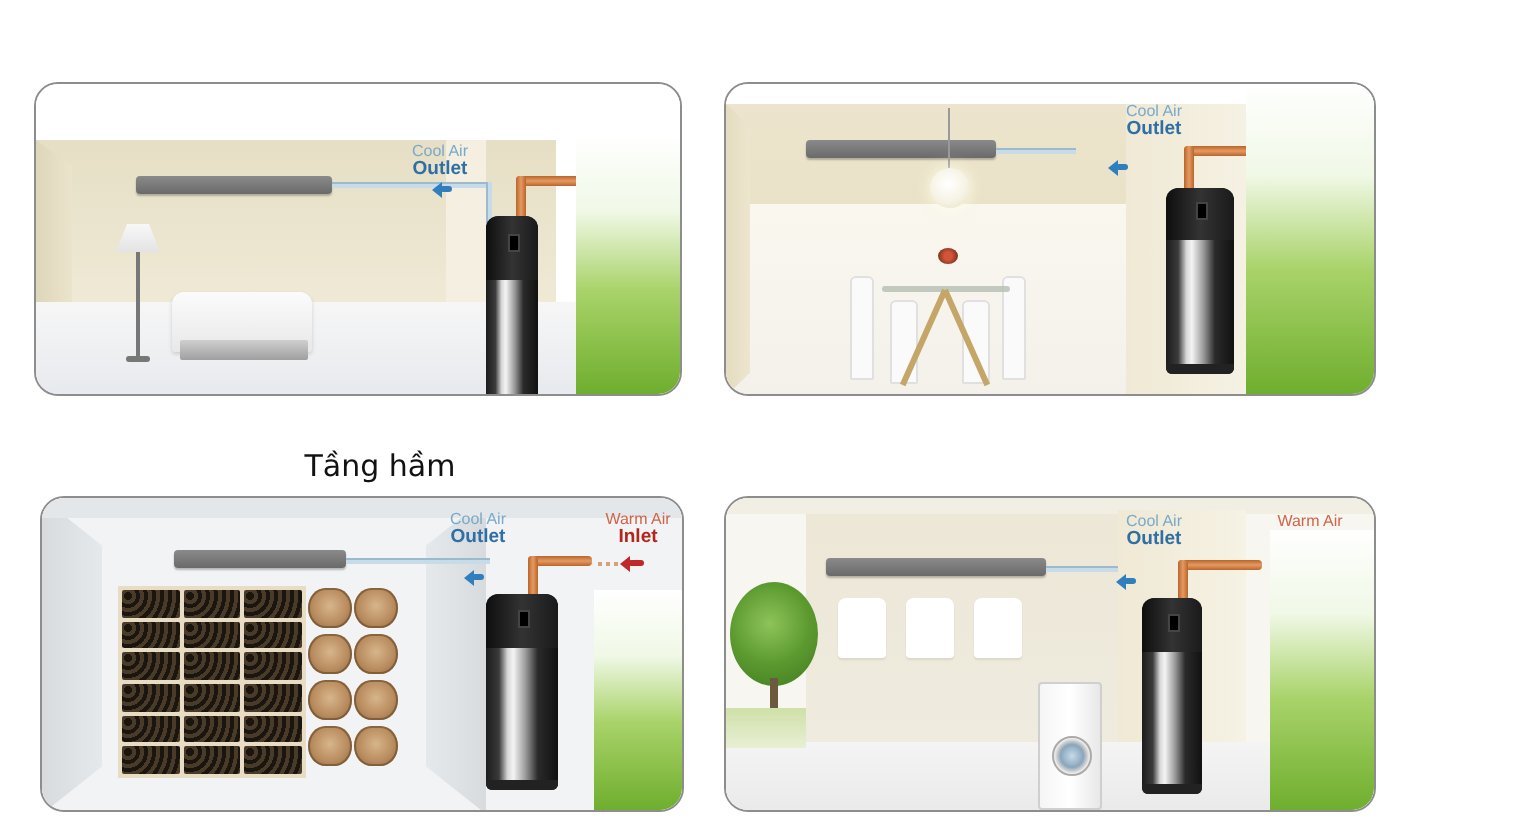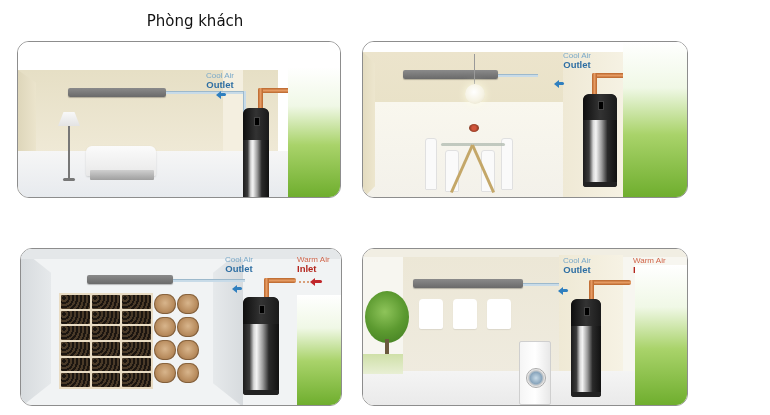--- a/index.html
+++ b/index.html
@@ -24,21 +24,21 @@
             background: linear-gradient(90deg,#1c1c1c 0%,#3b3b3b 18%,#d7d7d7 30%,#f4f4f4 38%,#9a9a9a 55%,#2a2a2a 72%,#111 100%); }
   .heater-top { position: absolute; left: 0; right: 0; top: 0; height: 28%; background: linear-gradient(90deg,#0e0e0e,#333,#1a1a1a); border-radius: 6px 6px 0 0; }
   .heater-screen { position: absolute; width: 6px; height: 9px; background: #000; border: 1px solid #444; left: 50%; top: 8%; margin-left: -2px; }
   .heater-base { position: absolute; left: 0; right: 0; bottom: 0; height: 5px; background: #222; }
 
   .grass { position: absolute; right: 0; bottom: 0; background: linear-gradient(180deg, rgba(255,255,255,1) 0%, rgba(240,248,230,1) 30%, #a9d36a 60%, #6fae2e 100%); }
 
   .label-cool { position: absolute; text-align: center; line-height: 1; }
   .label-cool .small { font-size: 8px; color: #7aa9c9; font-family: "Liberation Sans", sans-serif; }
   .label-cool .big { font-size: 9.5px; color: #2f6fa3; font-weight: bold; font-family: "Liberation Sans", sans-serif; }
-  .label-warm { position: absolute; text-align: left; line-height: 1; }
+  .label-warm { position: absolute; text-align: center; line-height: 1; }
   .label-warm .small { font-size: 8px; color: #d1654a; font-family: "Liberation Sans", sans-serif; }
   .label-warm .big { font-size: 9.5px; color: #b3261e; font-weight: bold; font-family: "Liberation Sans", sans-serif; }
 
   .arrow-blue { position: absolute; width: 12px; height: 4px; background: #2f7fbf; border-radius: 2px; }
   .arrow-blue::before { content: ""; position: absolute; left: -4px; top: -2px; border-right: 5px solid #2f7fbf; border-top: 4px solid transparent; border-bottom: 4px solid transparent; }
   .arrow-red { position: absolute; width: 12px; height: 4px; background: #c0262a; border-radius: 2px; }
   .arrow-red::before { content: ""; position: absolute; left: -4px; top: -2px; border-right: 5px solid #c0262a; border-top: 4px solid transparent; border-bottom: 4px solid transparent; }
   .dots { position: absolute; height: 2px; width: 12px; background: repeating-linear-gradient(90deg,#d8a07a 0 2px,transparent 2px 4px); }
 
   
@@ -66,21 +66,20 @@
   .tree-trunk { position: absolute; width: 4px; background: #6b5a3e; }
   .shirt { position: absolute; background: #ffffff; border-radius: 4px 4px 2px 2px; box-shadow: 0 1px 1px rgba(0,0,0,.08); }
   .washer { position: absolute; background: linear-gradient(90deg,#f5f5f5,#ffffff,#e8e8e8); border: 1px solid #cfcfcf; border-radius: 2px; }
   .washer-door { position: absolute; border-radius: 50%; background: radial-gradient(circle,#c8dbe8 0%,#8aa6bd 45%,#cfcfcf 60%,#f2f2f2 70%); border: 1px solid #aaa; }
 </style>
 </head>
 <body>
 
 <div class="root">
 
-  <div class="title" style="left:140px; top:12px; width:110px;">Phòng khách</div>
   <div class="panel" style="left:17px; top:41px; width:324px; height:157px;">
     <div class="ceiling" style="background:#ffffff; height:30px;"></div>
     <div class="wall-band" style="left:0; top:28px; width:260px; height:82px; background:linear-gradient(#e6dfc5,#efe9d6);"></div>
     <div class="wall-band" style="left:0; top:28px; width:18px; height:128px; background:linear-gradient(90deg,#ded6ba,#ebe4cc); clip-path:polygon(0 0,100% 10%,100% 85%,0 100%);"></div>
     <div class="wall-band" style="left:205px; top:28px; width:20px; height:128px; background:#f4efe0;"></div>
     <div class="floor" style="height:46px; background:linear-gradient(#f6f6f6,#e7eaee);"></div>
 
     <div class="ac-unit" style="left:50px; top:46px; width:98px;"></div>
     <div class="duct" style="left:148px; top:49px; width:80px;"></div>
     <div class="duct" style="left:225px; top:49px; width:3px; height:22px; border-top:none; border-left:1px solid #9db9cc;"></div>
@@ -157,20 +156,21 @@
     <div class="chair" style="left:62px; top:96px; width:12px; height:52px;"></div>
     <div class="chair" style="left:138px; top:96px; width:12px; height:52px;"></div>
     <div class="chair" style="left:82px; top:108px; width:14px; height:42px;"></div>
     <div class="chair" style="left:118px; top:108px; width:14px; height:42px;"></div>
     <div class="table-top" style="left:78px; top:101px; width:64px;"></div>
     <div class="table-leg" style="left:108px; top:103px; height:52px; transform:rotate(24deg);"></div>
     <div class="table-leg" style="left:108px; top:103px; height:52px; transform:rotate(-24deg);"></div>
     <div class="flowers" style="left:106px; top:82px;"></div>
   </div>
 
+  <div class="title" style="left:135px; top:224px; width:110px;">Tầng hầm</div>
   <div class="panel" style="left:20px; top:248px; width:322px; height:158px;">
     <div class="wall-band" style="left:0; top:0; width:322px; height:158px; background:#f1f3f4;"></div>
     <div class="wall-band" style="left:0; top:0; width:30px; height:158px; background:linear-gradient(90deg,#d7dbde,#e6e9eb); clip-path:polygon(0 0,100% 15%,100% 85%,0 100%);"></div>
     <div class="wall-band" style="left:192px; top:0; width:30px; height:158px; background:linear-gradient(90deg,#e6e9eb,#d7dbde); clip-path:polygon(0 15%,100% 0,100% 100%,0 85%);"></div>
     <div class="wall-band" style="left:0; top:0; width:322px; height:10px; background:#e4e7e9;"></div>
 
     <div class="ac-unit" style="left:66px; top:26px; width:86px;"></div>
     <div class="duct" style="left:152px; top:30px; width:72px;"></div>
 
     <div class="label-cool" style="left:196px; top:7px; width:44px;">

